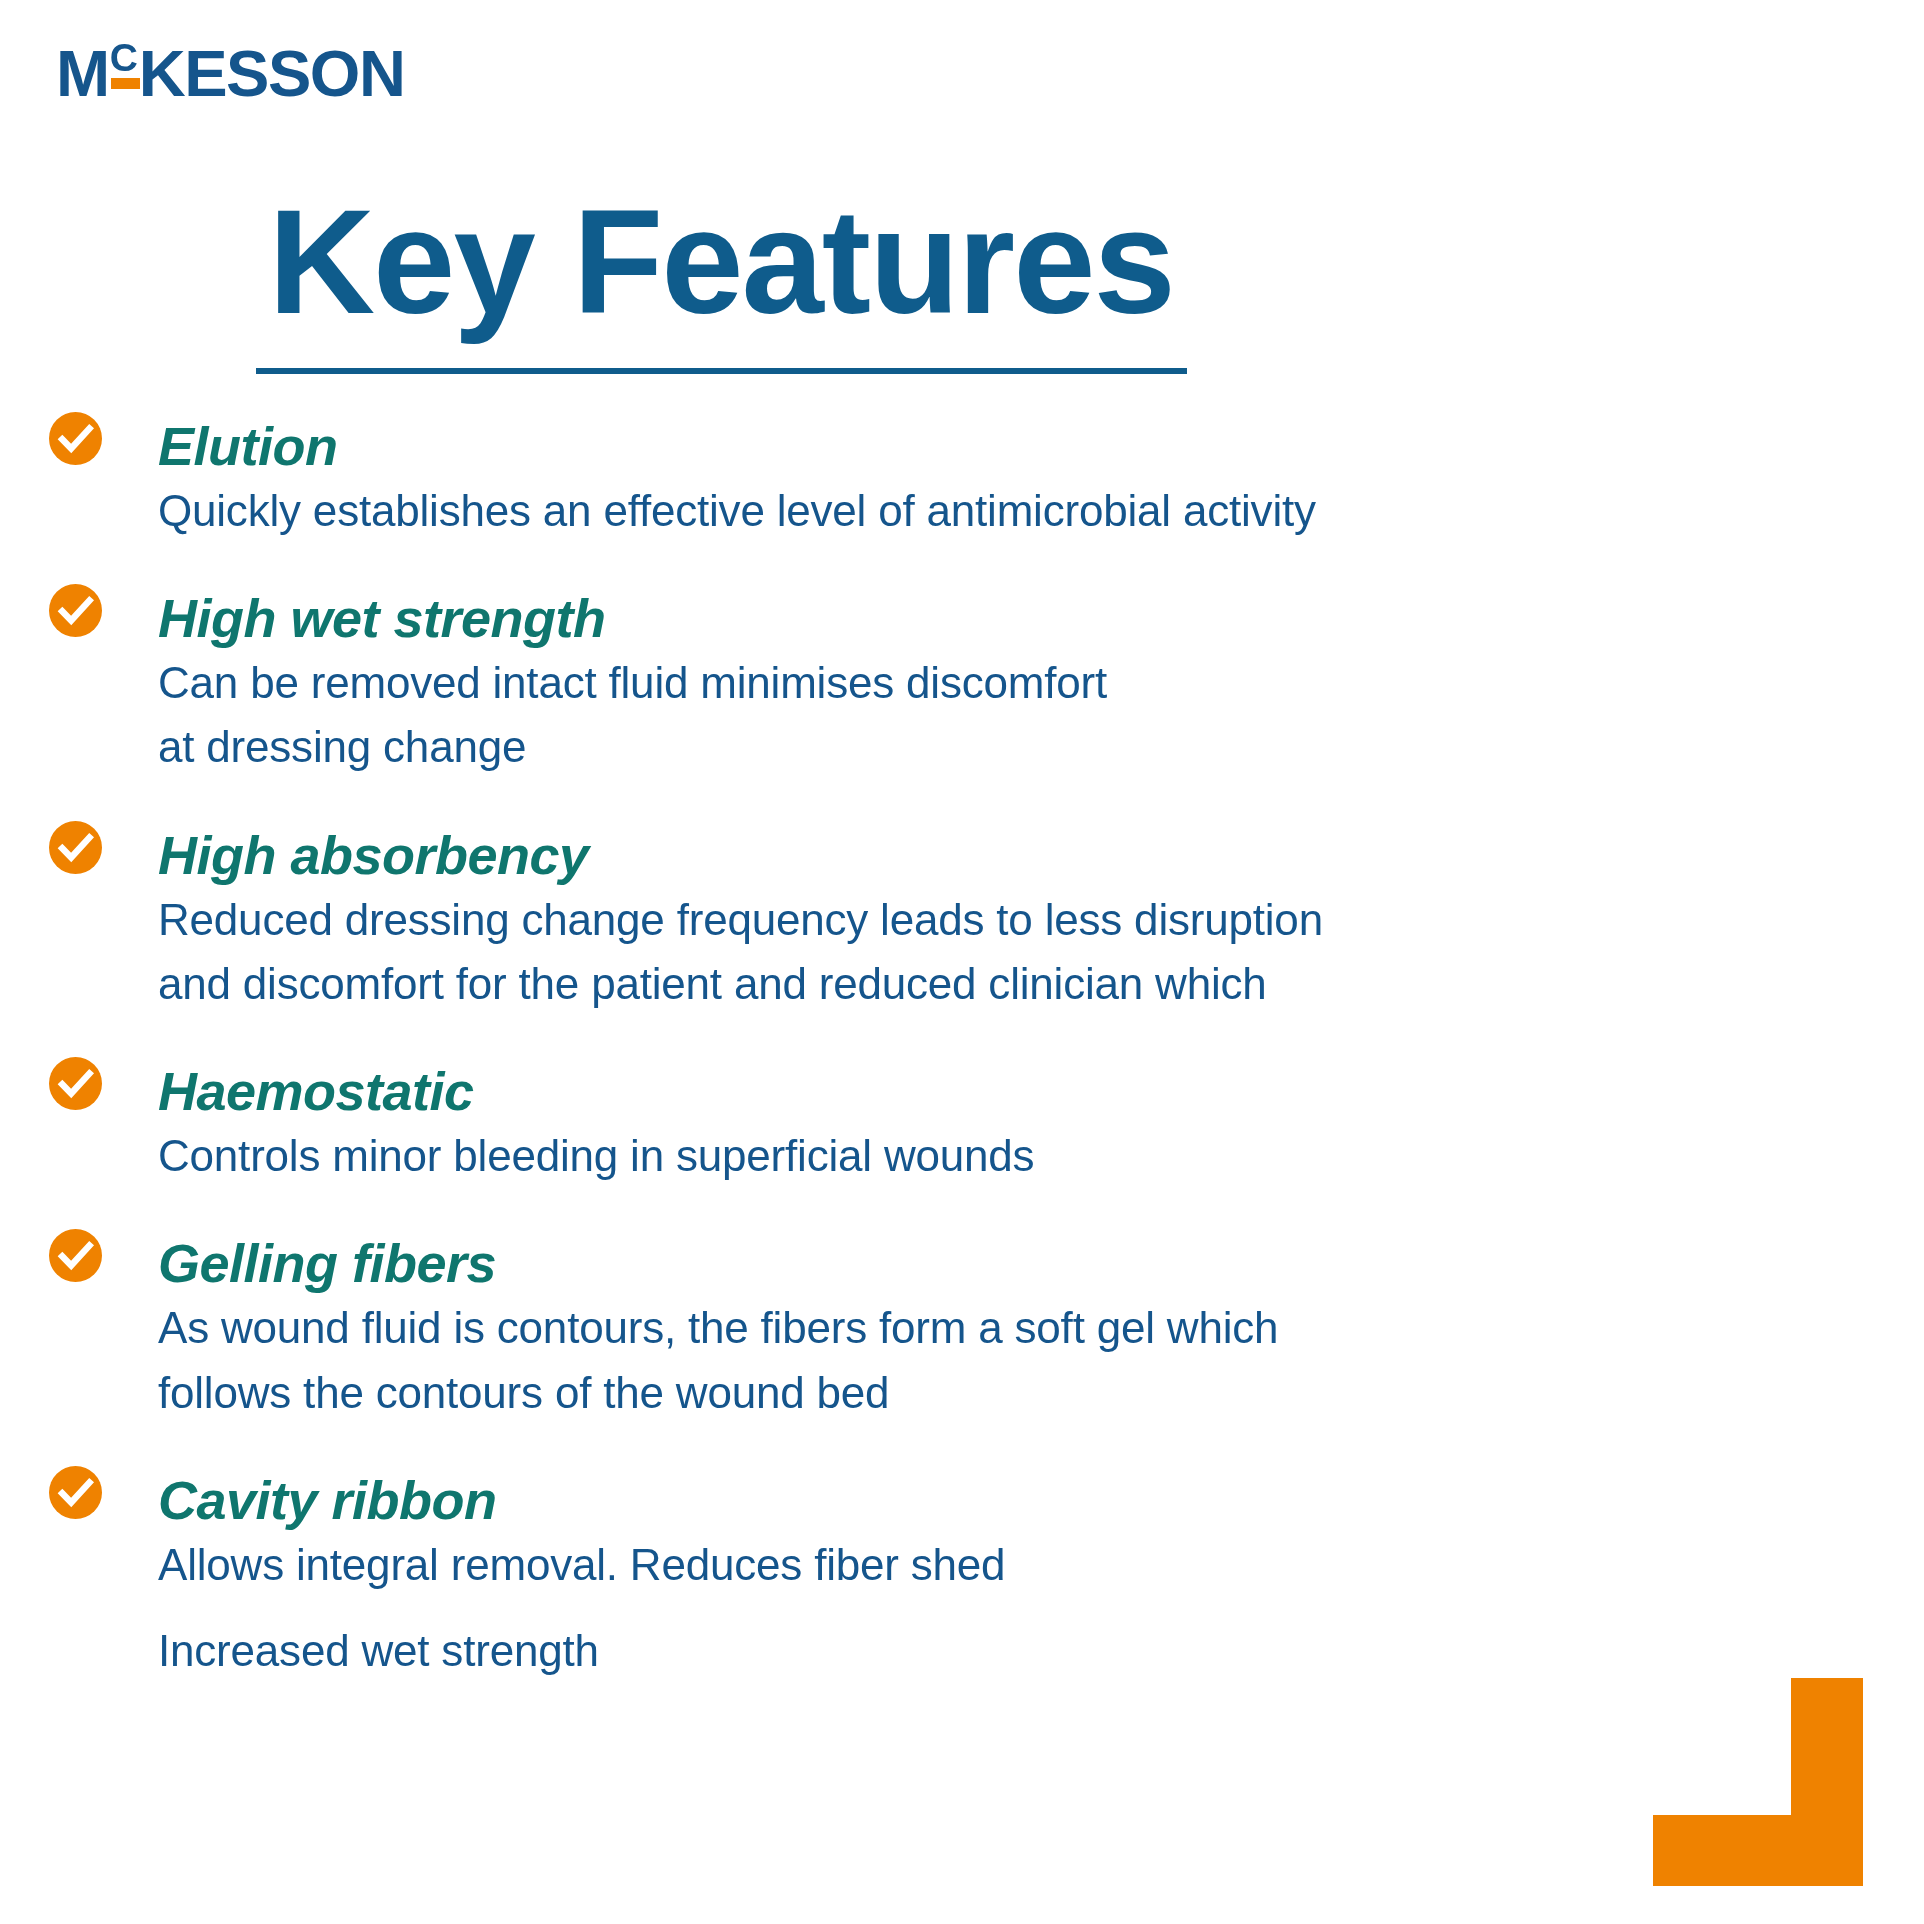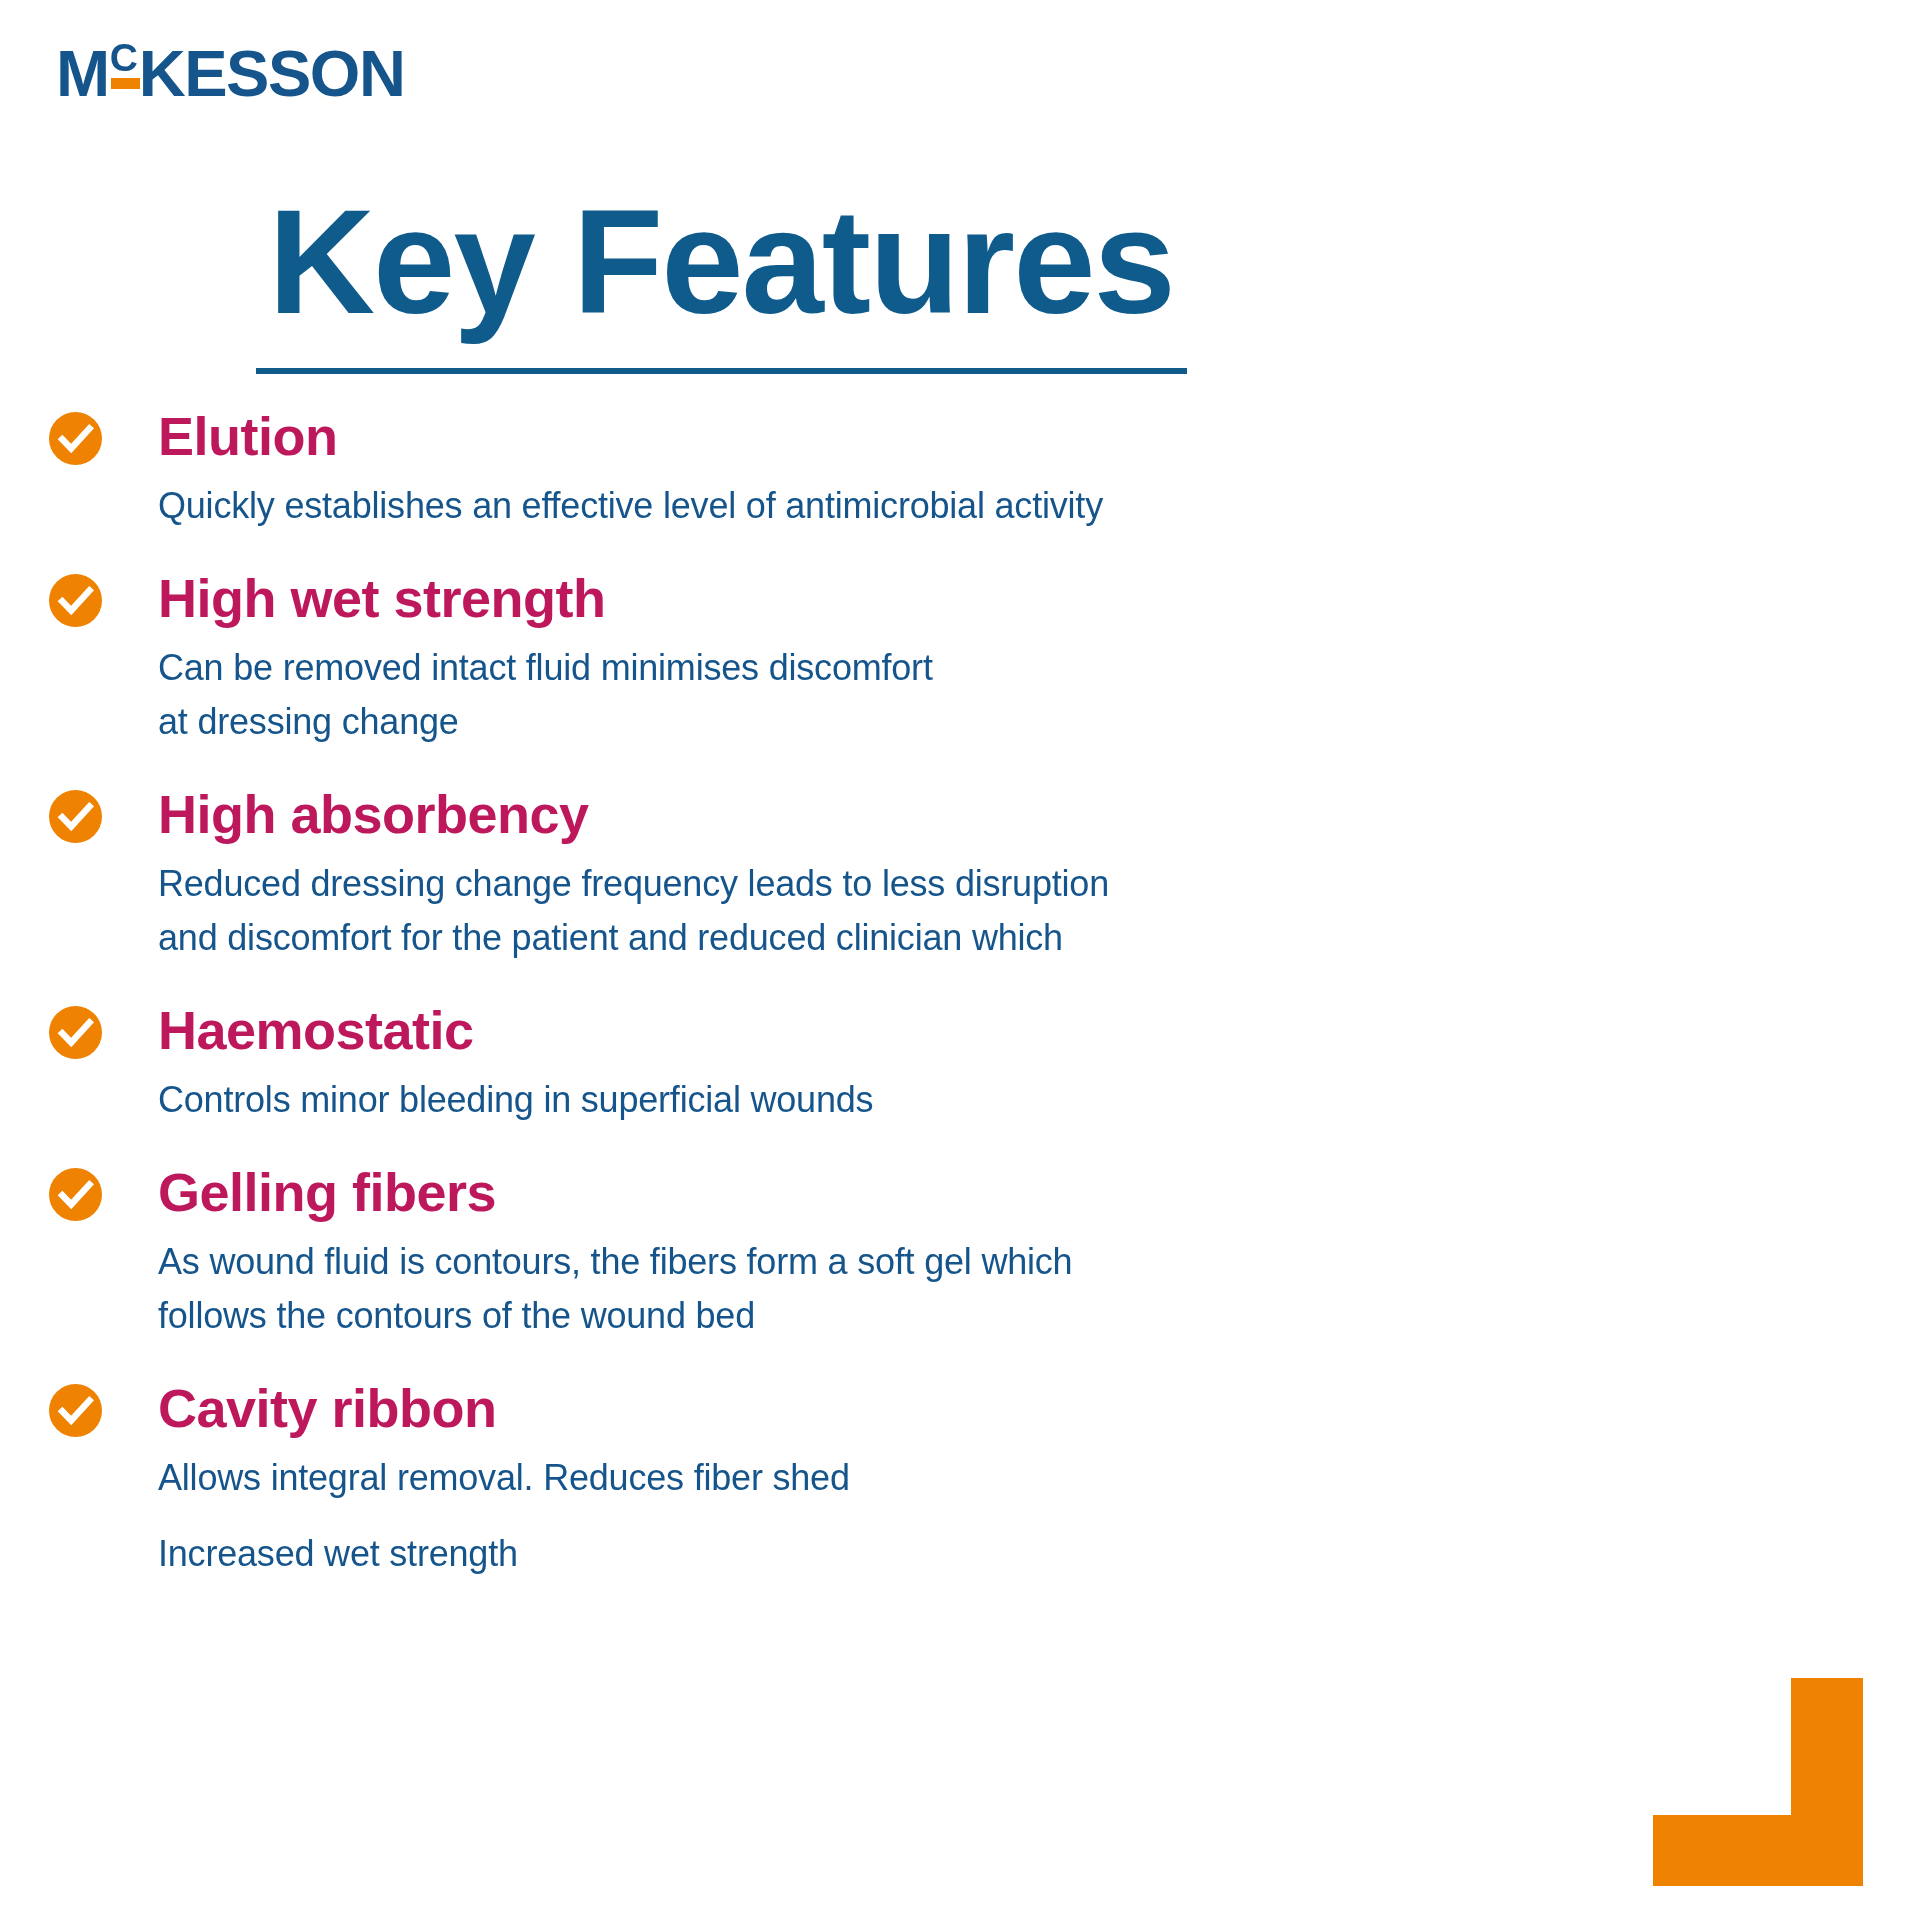--- a/index.html
+++ b/index.html
@@ -106,33 +106,34 @@
   .check-badge {
     position: absolute;
     left: -109px;
     top: 3.9px;
     width: 53px;
     height: 53px;
   }
   .check-badge svg { display: block; width: 53px; height: 53px; }
   .feature-title {
     font-family: "Liberation Sans", "DejaVu Sans", sans-serif;
+    font-style: italic;
     font-weight: 700;
     font-size: 54px;
-    color: #be185d;
+    color: #0f766e;
     line-height: 1.05;
     letter-spacing: -0.5px;
     display: inline-block;
     position: relative;
-    top: 0;
+    top: 10px;
   }
   .feature-body {
     font-family: "Liberation Sans", "DejaVu Sans", sans-serif;
     font-weight: 400;
-    font-size: 36px;
+    font-size: 44px;
     color: #15558C;
     line-height: 1.28;
     letter-spacing: -0.2px;
     max-width: 1409px;
   }
   .feature-body p {
     margin: 0;
   }
   .feature-body p + p {
     margin-top: 8px;

